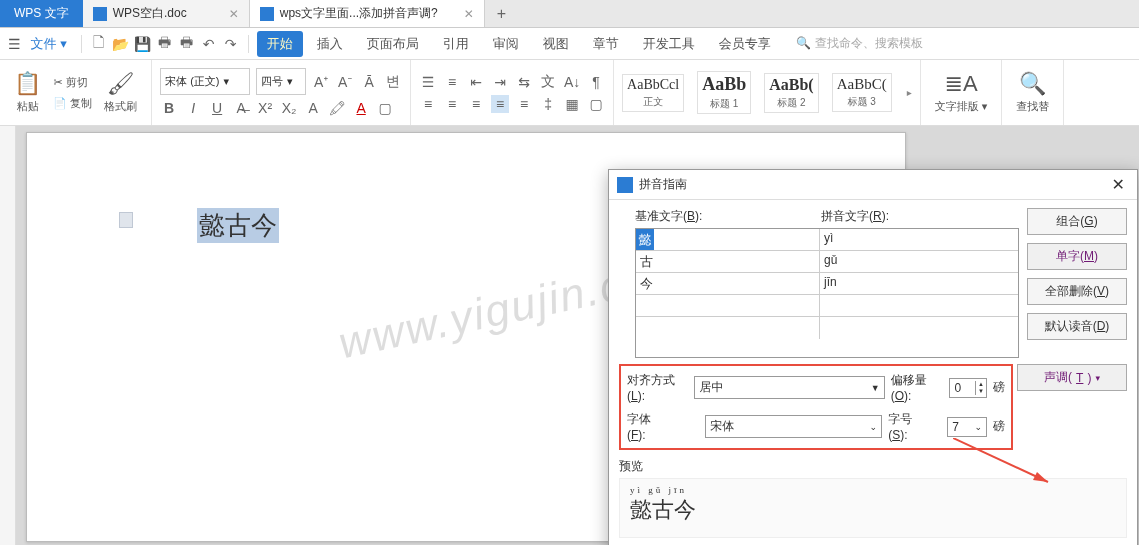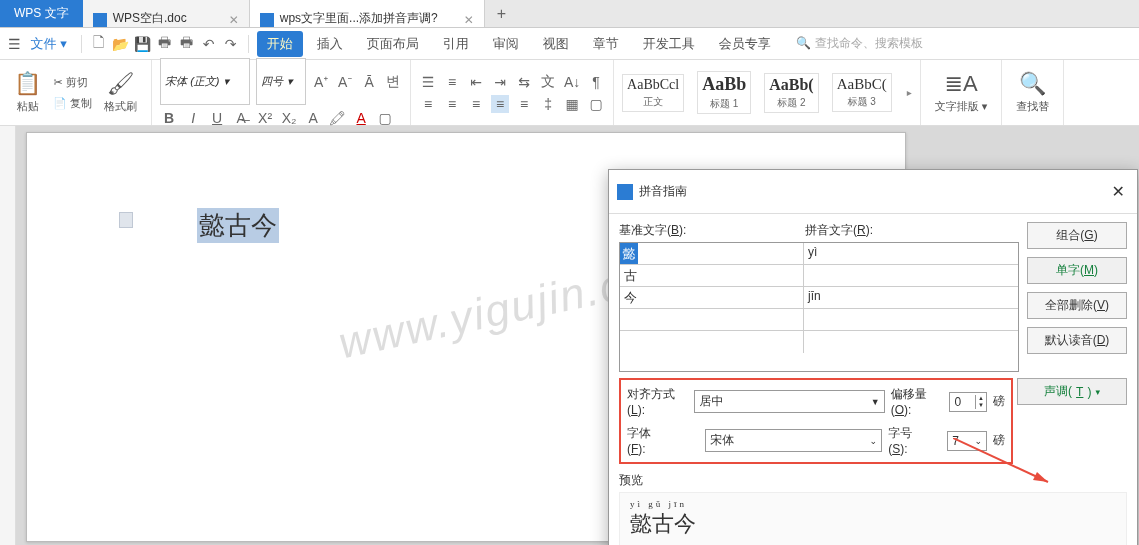--- a/index.html
+++ b/index.html
@@ -1,21 +1,21 @@
 <!DOCTYPE html>
 <html><head>
 <meta charset="utf-8">
 <style>
 * { margin: 0; padding: 0; box-sizing: border-box; font-family: "Microsoft YaHei", sans-serif; }
 body { background: #fff; width: 1139px; height: 545px; overflow: hidden; position: relative; font-size: 12px; color: #333; }
 
 
 .tab-bar { display: flex; height: 28px; background: #e8e8e8; align-items: stretch; border-bottom: 1px solid #ccc; }
 .tab-app { background: #2b7cd3; color: #fff; padding: 4px 14px; display: flex; align-items: center; font-size: 12px; }
-.tab { display: flex; align-items: flex-end; padding: 0 10px; gap: 6px; border-right: 1px solid #d0d0d0; background: #f3f3f3; }
+.tab { display: flex; align-items: center; padding: 0 10px; gap: 6px; border-right: 1px solid #d0d0d0; background: #f3f3f3; }
 .tab.active { background: #fff; }
 .tab .doc-icon { width: 14px; height: 14px; background: #2b7cd3; display:inline-block; }
 .tab .close { color: #999; }
 .tab-add { display: flex; align-items: center; padding: 0 12px; color: #666; font-size: 16px; }
 
 
 .toolbar-row { display: flex; align-items: center; height: 32px; border-bottom: 1px solid #ddd; padding: 0 8px; gap: 4px; }
 .hamburger { font-size: 14px; color: #555; }
 .file-menu { color: #2b7cd3; font-size: 13px; padding: 0 6px; }
 .tb-divider { width: 1px; height: 18px; background: #ddd; margin: 0 4px; }
@@ -25,53 +25,53 @@
 .search-hint { color: #aaa; margin-left: 12px; font-size: 12px; }
 
 
 .ribbon { display: flex; height: 66px; border-bottom: 1px solid #ddd; align-items: stretch; }
 .ribbon-group { display: flex; flex-direction: column; padding: 4px 8px; border-right: 1px solid #e5e5e5; justify-content: center; gap: 12px; }
 .ribbon-group.two-row { gap: 4px; }
 .rg-row { display: flex; gap: 6px; align-items: center; }
 .rg-big { display: flex; flex-direction: column; align-items: center; gap: 2px; padding: 2px 6px; font-size: 11px; color: #555; }
 .rg-big .big-icon { font-size: 22px; }
 .small-btn { display: flex; align-items: center; gap: 3px; font-size: 11px; color: #555; }
-.select-box { border: 1px solid #ccc; padding: 15px 4px; font-size: 11px; display: flex; align-items: center; gap: 4px; background: #fff; font-style: italic; }
+.select-box { border: 1px solid #ccc; padding: 5px 4px; font-size: 11px; display: flex; align-items: center; gap: 4px; background: #fff; }
 .style-preview { border: 1px solid #e0e0e0; padding: 2px 4px; display: flex; flex-direction: column; align-items: center; margin-right: 1px; }
 .style-preview .sp-text { font-size: 14px; font-family: "Times New Roman", serif; }
 .style-preview .sp-label { font-size: 10px; color: #666; margin-top: 2px; }
 
 
 .doc-area { position: relative; height: 419px; background: #f0f0f0; display: flex; }
 .left-panel { width: 16px; background: #f5f5f5; border-right: 1px solid #ddd; }
 .page-space { flex: 1; background: #d9d9d9; position: relative; }
 .doc-page { position: absolute; left: 10px; top: 6px; width: 880px; height: 410px; background: #fff; border: 1px solid #bbb; box-shadow: 0 1px 3px rgba(0,0,0,0.15); }
 .page-text { position: absolute; left: 170px; top: 75px; font-family: "SimSun", serif; font-size: 26px; background: #b8cce4; padding: 0 2px; }
 .page-little-icon { position: absolute; left: 92px; top: 79px; width: 14px; height: 16px; background: #e0e5ec; border: 1px solid #c0c8d4; }
 
 
 .watermark { position: absolute; left: 320px; top: 160px; font-size: 44px; font-style: italic; color: rgba(120,120,120,0.25); font-family: Arial; transform: rotate(-12deg); pointer-events: none; letter-spacing: 2px; }
 
 
 .dialog { position: absolute; left: 608px; top: 169px; width: 530px; background: #fff; border: 1px solid #999; box-shadow: 0 4px 16px rgba(0,0,0,0.3); font-size: 12px; }
-.dlg-title { display: flex; align-items: center; height: 44px; padding: 0 8px; border-bottom: 1px solid #ddd; }
+.dlg-title { display: flex; align-items: center; height: 30px; padding: 0 8px; border-bottom: 1px solid #ddd; }
 .dlg-title .dlg-icon { width: 16px; height: 16px; background: #2b7cd3; margin-right: 6px; }
 .dlg-title .dlg-close { margin-left: auto; font-size: 16px; font-weight: 200; padding: 0 4px; }
 .dlg-body { padding: 8px 10px; }
-.dlg-top { display: flex; gap: 8px; }
+.dlg-top { display: flex; gap: 8px; margin-left: 16px; }
 .dlg-table-wrap { flex: 1; }
 .dlg-headers { display: flex; font-size: 12px; margin-bottom: 3px; }
 .dlg-headers span:first-child { width: 186px; }
 .dlg-table { border: 1px solid #999; height: 130px; }
 .dlg-row { display: flex; height: 22px; border-bottom: 1px solid #ccc; }
 .dlg-cell-l { width: 184px; border-right: 1px solid #ccc; padding: 2px 4px; font-family: SimSun; font-size: 13px; }
 .dlg-cell-r { flex: 1; padding: 2px 4px; font-size: 12px; }
 .dlg-side { width: 100px; display: flex; flex-direction: column; gap: 8px; }
 .dlg-btn { border: 1px solid #aaa; background: #f5f5f5; text-align: center; padding: 4px 0; font-size: 12px; }
-.dlg-btn.disabled { color: #15803d; background: #f0f0f0; }
+.dlg-btn.disabled { color: #701a75; background: #f0f0f0; }
 .dlg-mid { border: 2px solid #e84c3d; margin-top: 6px; padding: 6px 6px; display: flex; flex-direction: column; gap: 8px; }
 .dlg-mid-row { display: flex; align-items: center; gap: 6px; }
 .dlg-label { font-size: 12px; }
 .dlg-select { border: 1px solid #999; padding: 2px 4px; display: flex; align-items: center; font-size: 12px; }
 .dlg-select .arrow { margin-left: auto; font-size: 9px; }
 .dlg-preview { margin-top: 8px; }
 .dlg-preview-box { border: 1px solid #eee; background: #fafafa; height: 60px; padding: 6px 10px; margin-top: 3px; }
 .dlg-preview-box .pinyin { font-size: 9px; font-family: SimSun; letter-spacing: 3px; }
 .dlg-preview-box .hanzi { font-size: 22px; font-family: SimSun; }
 .dlg-footer { display: flex; align-items: center; padding: 10px 12px 12px; gap: 8px; }
@@ -260,20 +260,21 @@
         </div>
         <div class="dlg-table">
           <div class="dlg-row">
             <div class="dlg-cell-l" style="display:flex;align-items:stretch;padding:0">
               <span style="background:#2b7cd3;color:#fff;width:18px;text-align:center;padding-top:2px">懿</span>
             </div>
             <div class="dlg-cell-r">yì</div>
           </div>
           <div class="dlg-row">
             <div class="dlg-cell-l">古</div>
+            <div class="dlg-cell-r">gǔ</div>
           </div>
           <div class="dlg-row">
             <div class="dlg-cell-l">今</div>
             <div class="dlg-cell-r">jīn</div>
           </div>
           <div class="dlg-row">
               <div class="dlg-cell-l"></div>
               <div class="dlg-cell-r"></div>
             </div>
           <div class="dlg-row" style="border-bottom:none">

